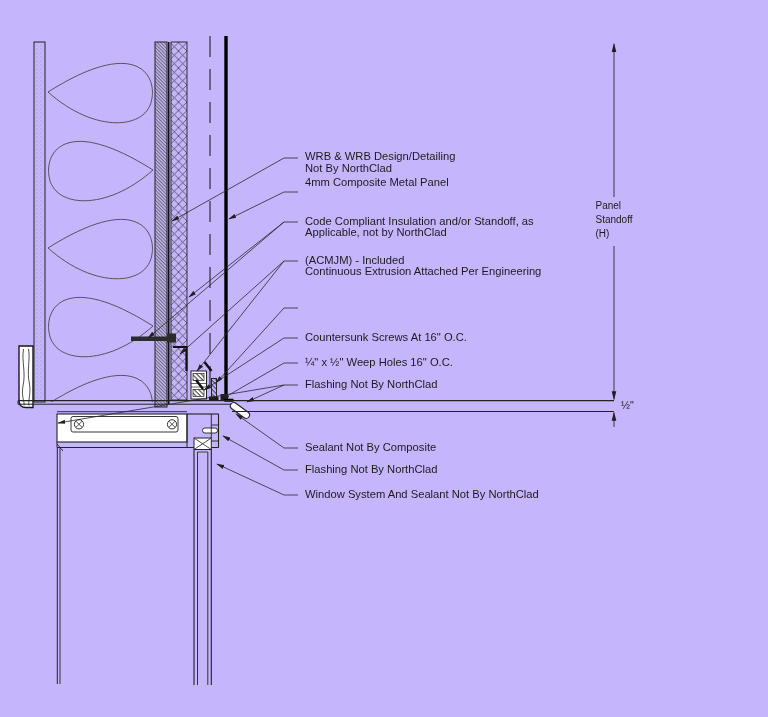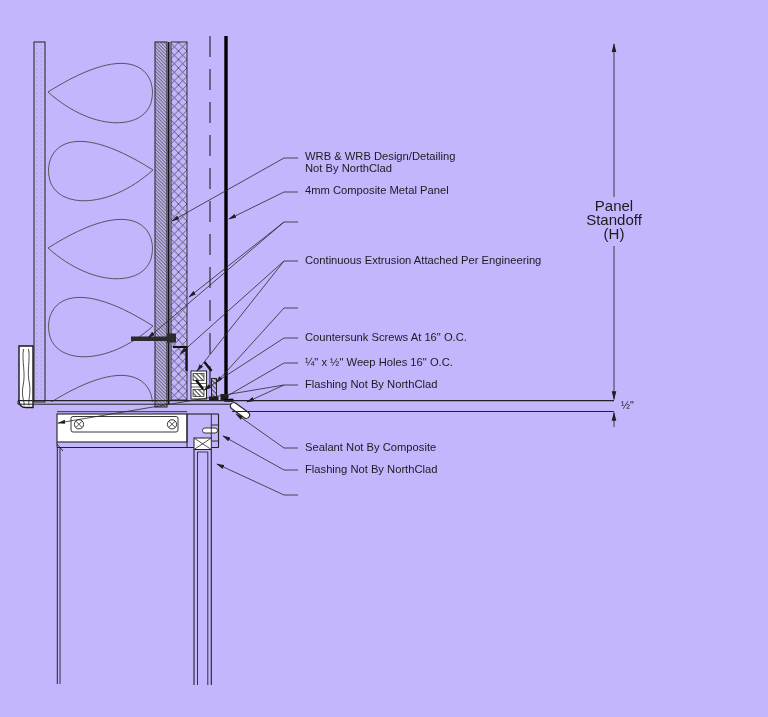--- a/index.html
+++ b/index.html
@@ -1,21 +1,21 @@
 <!DOCTYPE html>
 <html><head>
 <meta charset="utf-8">
 <style>
   html,body{margin:0;padding:0;background:#fff;}
   .stage{position:relative;width:768px;height:717px;background:#c4b5fd;overflow:hidden;
          font-family:"Liberation Sans",sans-serif;color:#1c1c1c;padding-left:24px;}
   svg.draw{position:absolute;left:0;top:0;}
   .callout{position:absolute;left:305px;font-size:11.2px;line-height:11.9px;white-space:nowrap;color:#1c1c1c;}
-  .dim-label{position:absolute;left:614px;transform:translateX(-50%);text-align:center;
-             font-size:15px;line-height:14px;white-space:nowrap;}
+  .dim-label{position:absolute;left:614px;transform:translateX(-50%);
+             font-size:10px;line-height:14px;white-space:nowrap;}
   .gap-label{position:absolute;font-size:10.8px;white-space:nowrap;}
 </style>
 </head>
 <body>
 
 <div class="stage">
 
 <svg class="draw" width="768" height="717" viewBox="0 0 768 717">
   <defs>
     <pattern id="p-stipple" width="4" height="4" patternUnits="userSpaceOnUse">
@@ -160,42 +160,48 @@
     <line x1="614" y1="197" x2="614" y2="44" marker-end="url(#arrow)"></line>
     <line x1="614" y1="246" x2="614" y2="399.3" marker-end="url(#arrow)"></line>
     <line x1="614" y1="427" x2="614" y2="412.7" marker-end="url(#arrow)"></line>
   </g>
 </svg>
 
 <div class="callout" style="top:151px">
   <div>WRB &amp; WRB Design/Detailing</div>
   <div>Not By NorthClad</div>
 </div>
-<div class="callout" style="top:185px">
+<div class="callout" style="top:177px">
   <div>4mm Composite Metal Panel</div>
 </div>
 <div class="callout" style="top:215.5px">
+  <div>Code Compliant Insulation and/or Standoff, as</div>
+  <div>Applicable, not by NorthClad</div>
 </div>
 <div class="callout" style="top:254.5px">
+  <div>(ACMJM) - Included</div>
   <div>Continuous Extrusion Attached Per Engineering</div>
 </div>
 <div class="callout" style="top:331.5px">
   <div>Countersunk Screws At 16" O.C.</div>
 </div>
 <div class="callout" style="top:356.5px">
   <div>¼" x ½" Weep Holes 16" O.C.</div>
 </div>
 <div class="callout" style="top:378.5px">
   <div>Flashing Not By NorthClad</div>
 </div>
 <div class="callout" style="top:442px">
   <div>Sealant Not By Composite</div>
 </div>
 <div class="callout" style="top:464px">
   <div>Flashing Not By NorthClad</div>
+</div>
+<div class="callout" style="top:489px">
+  <div>Window System And Sealant Not By NorthClad</div>
 </div>
 
 <div class="dim-label" style="top:199px">
   <div>Panel</div>
   <div>Standoff</div>
   <div>(H)</div>
 </div>
 <div class="gap-label" style="left:621px;top:399px">½"</div>
 
 </div>

